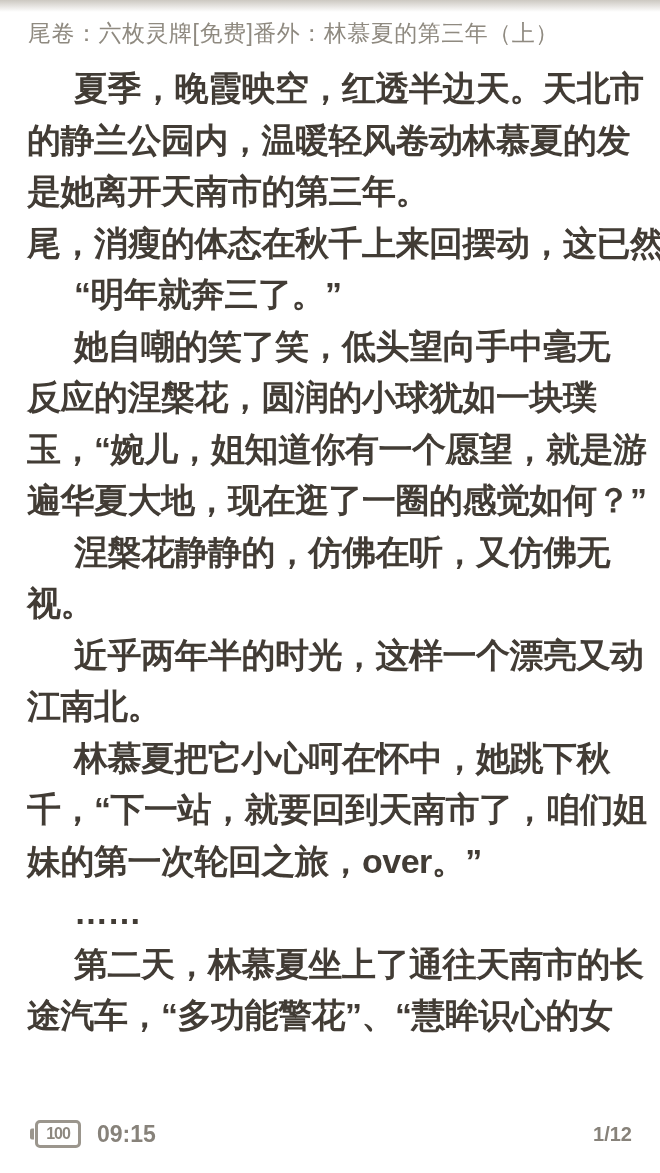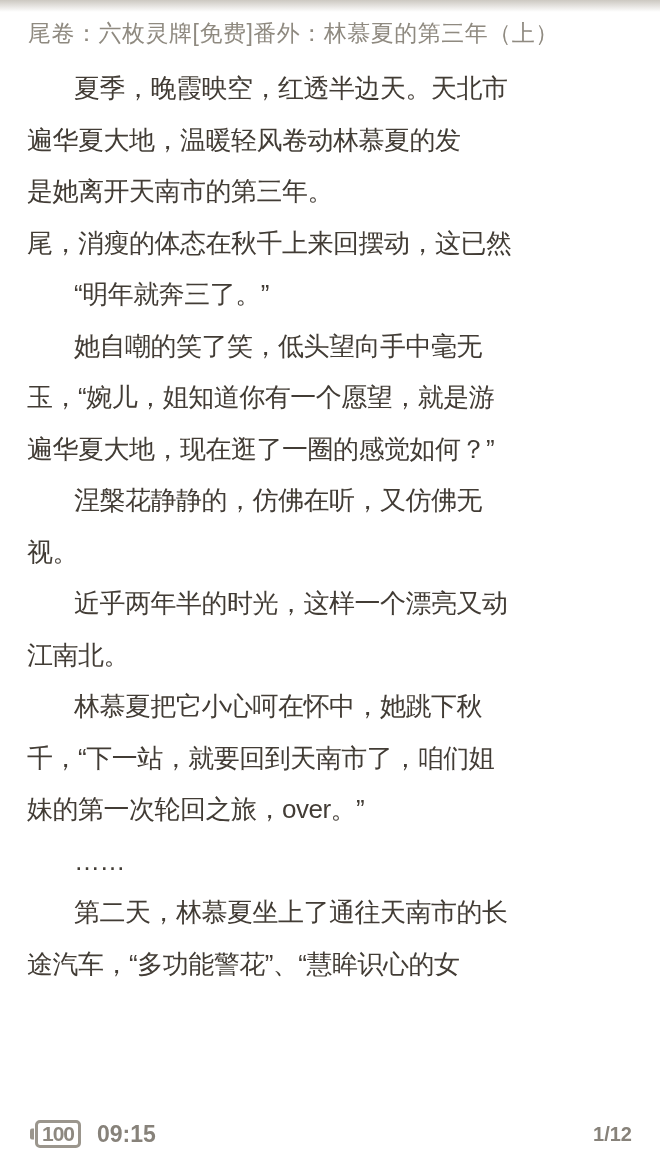--- a/index.html
+++ b/index.html
@@ -37,26 +37,26 @@
     overflow: hidden;
   }
   .content {
     position: absolute;
     left: 27px;
     right: 26px;
     top: 63px;
     color: #423c35;
   }
   .line {
-    font-size: 26px;
+    font-size: 34px;
     line-height: 51.5px;
     height: 51.5px;
     letter-spacing: -0.5px;
     white-space: nowrap;
-    font-weight: normal;
+    font-weight: bold;
   }
   .line.indent { text-indent: 47px; }
   .status-bar {
     position: absolute;
     left: 28px;
     right: 28px;
     bottom: 22px;
     height: 34px;
     display: flex;
     align-items: center;
@@ -78,21 +78,21 @@
     position: absolute;
     left: -8px;
     top: 50%;
     transform: translateY(-50%);
     width: 4px;
     height: 11px;
     background: #9b968d;
     border-radius: 2px 0 0 2px;
   }
   .battery-level {
-    font-size: 21px;
+    font-size: 16px;
     font-weight: bold;
     color: #8d887f;
     letter-spacing: -1px;
   }
   .clock {
     margin-left: 16px;
     font-size: 23px;
     font-weight: bold;
     color: #87827a;
   }
@@ -105,25 +105,26 @@
 </style>
 </head>
 <body>
 
 <div class="reader-page">
 
   <div class="chapter-title">尾卷：六枚灵牌[免费]番外：林慕夏的第三年（上）</div>
 
   <div class="content">
     <div class="line indent">夏季，晚霞映空，红透半边天。天北市</div>
-    <div class="line">遍华夏大地，温暖轻风卷动林慕夏的发</div>
+    <div class="line">的静兰公园内，温暖轻风卷动林慕夏的发</div>
     <div class="line">是她离开天南市的第三年。</div>
     <div class="line">尾，消瘦的体态在秋千上来回摆动，这已然</div>
     <div class="line indent">“明年就奔三了。”</div>
     <div class="line indent">她自嘲的笑了笑，低头望向手中毫无</div>
+    <div class="line">反应的涅槃花，圆润的小球犹如一块璞</div>
     <div class="line">玉，“婉儿，姐知道你有一个愿望，就是游</div>
     <div class="line">遍华夏大地，现在逛了一圈的感觉如何？”</div>
     <div class="line indent">涅槃花静静的，仿佛在听，又仿佛无</div>
     <div class="line">视。</div>
     <div class="line indent">近乎两年半的时光，这样一个漂亮又动</div>
     <div class="line">江南北。</div>
     <div class="line indent">林慕夏把它小心呵在怀中，她跳下秋</div>
     <div class="line">千，“下一站，就要回到天南市了，咱们姐</div>
     <div class="line">妹的第一次轮回之旅，over。”</div>
     <div class="line indent">……</div>

